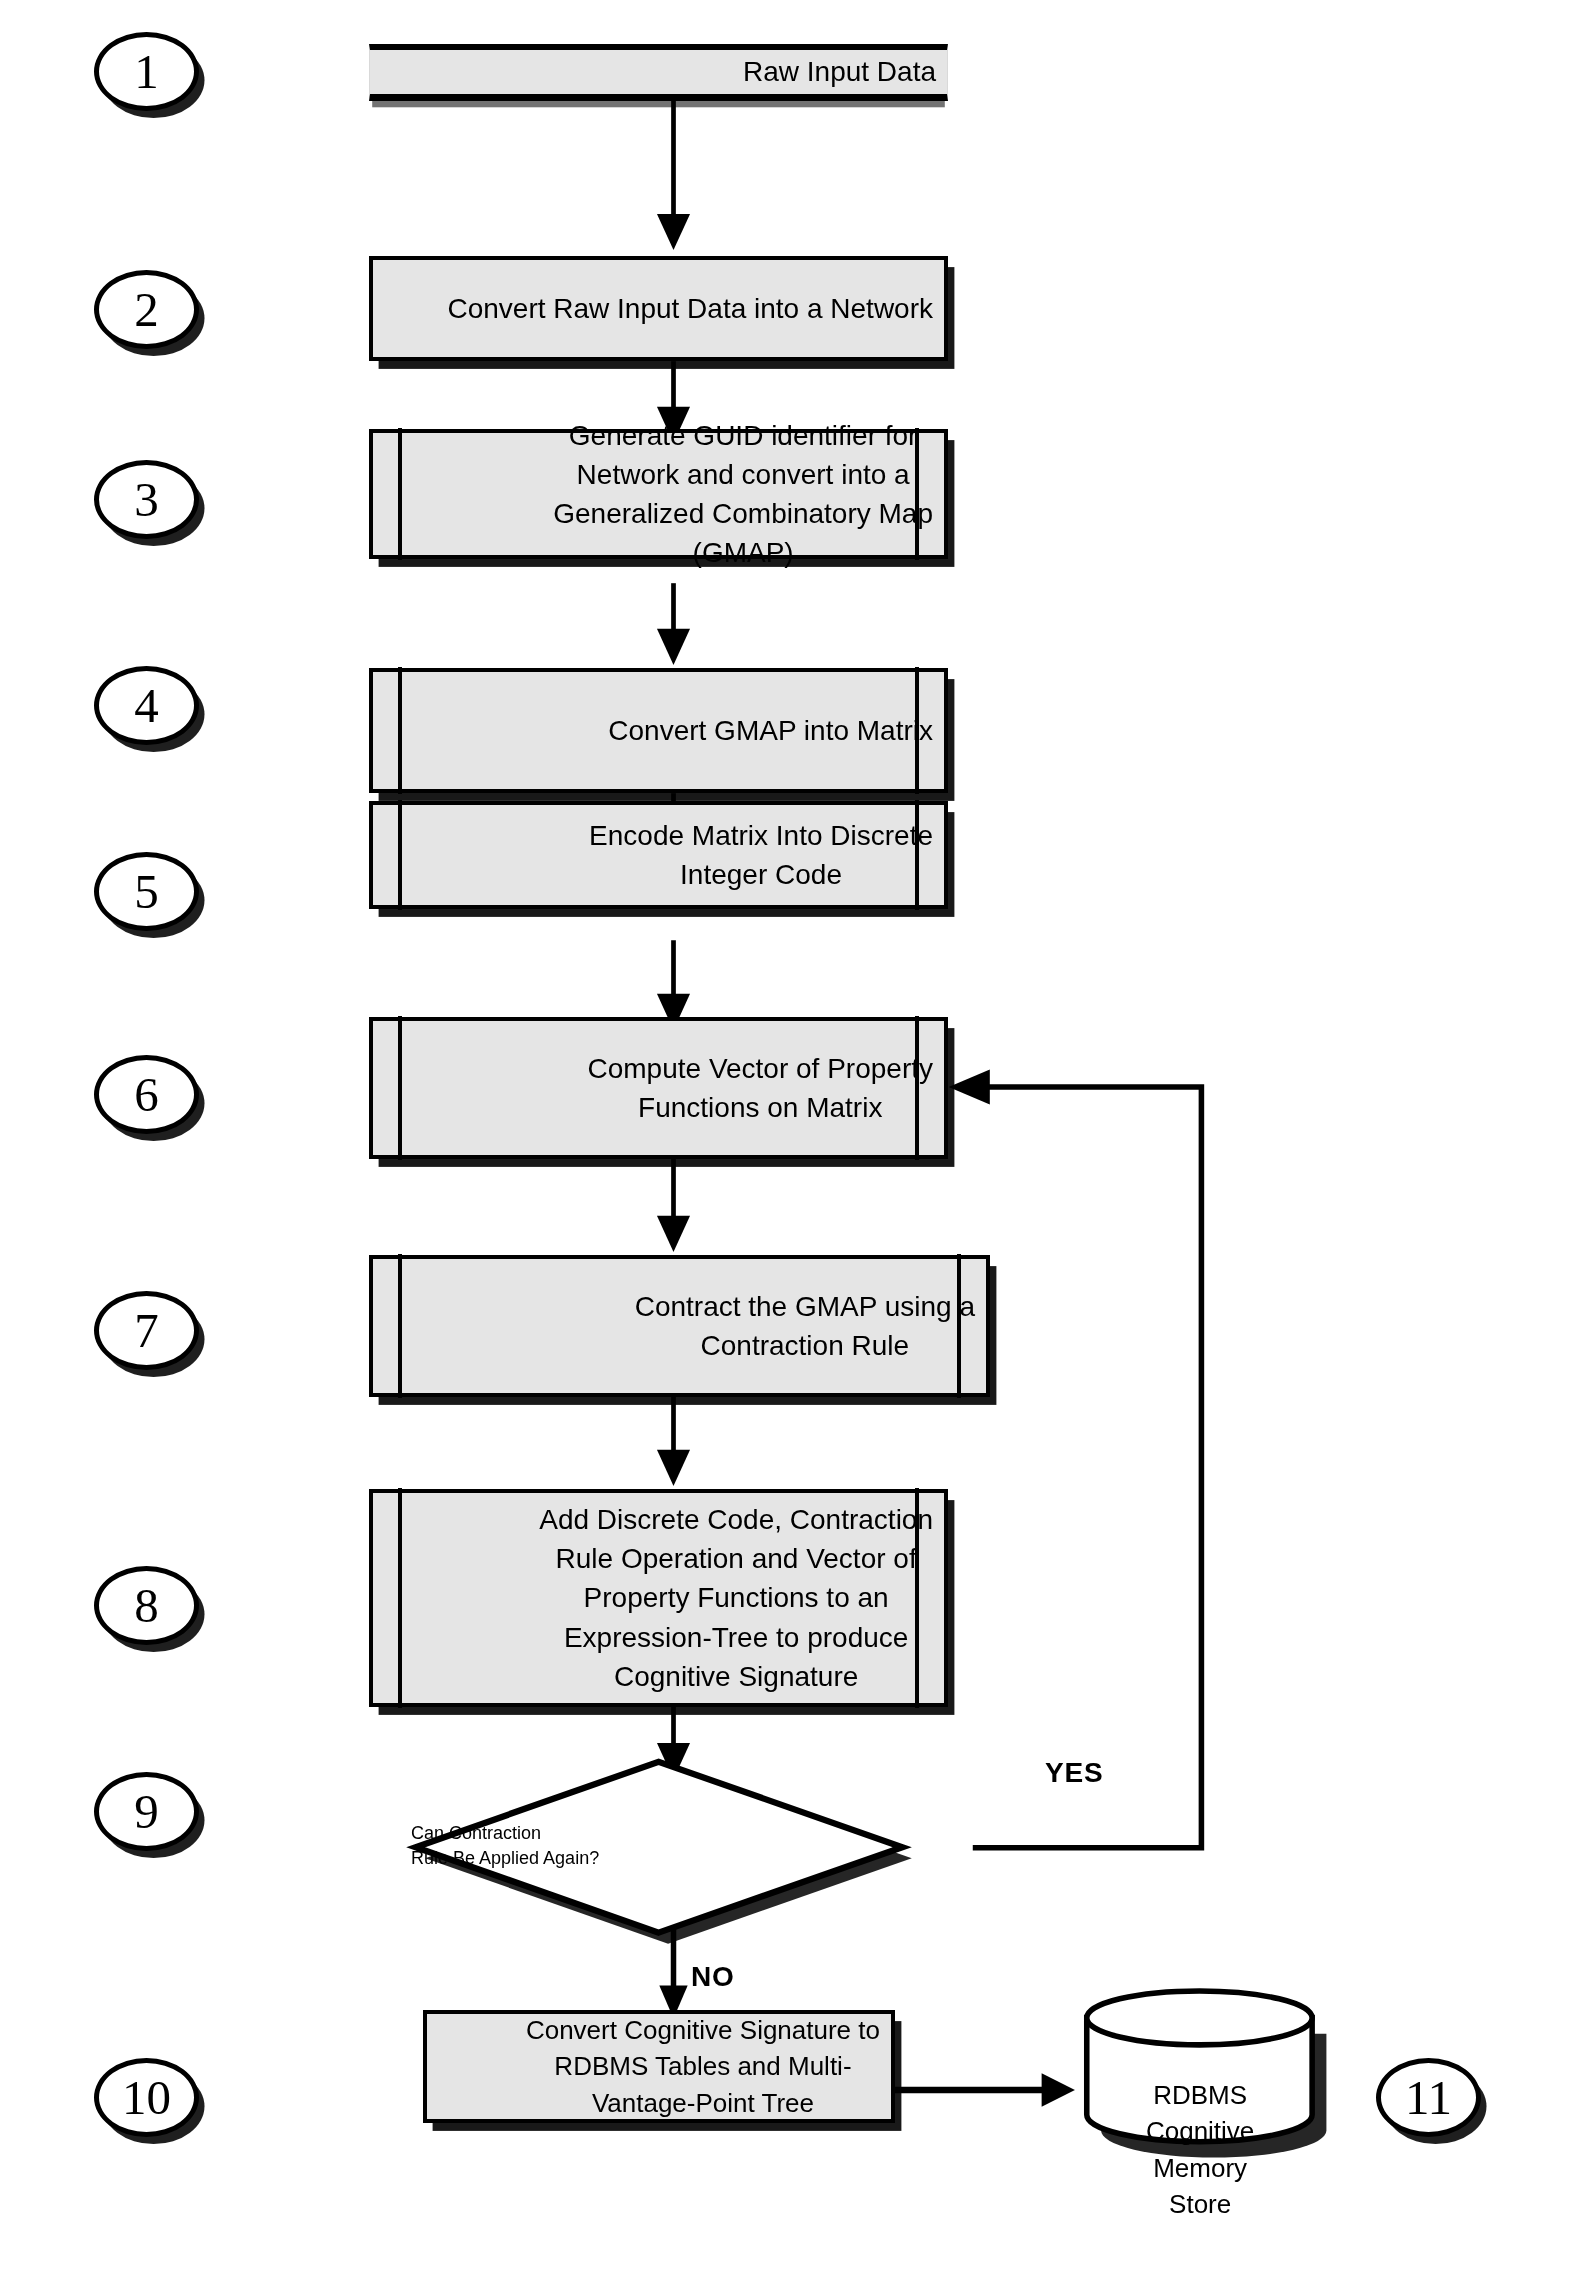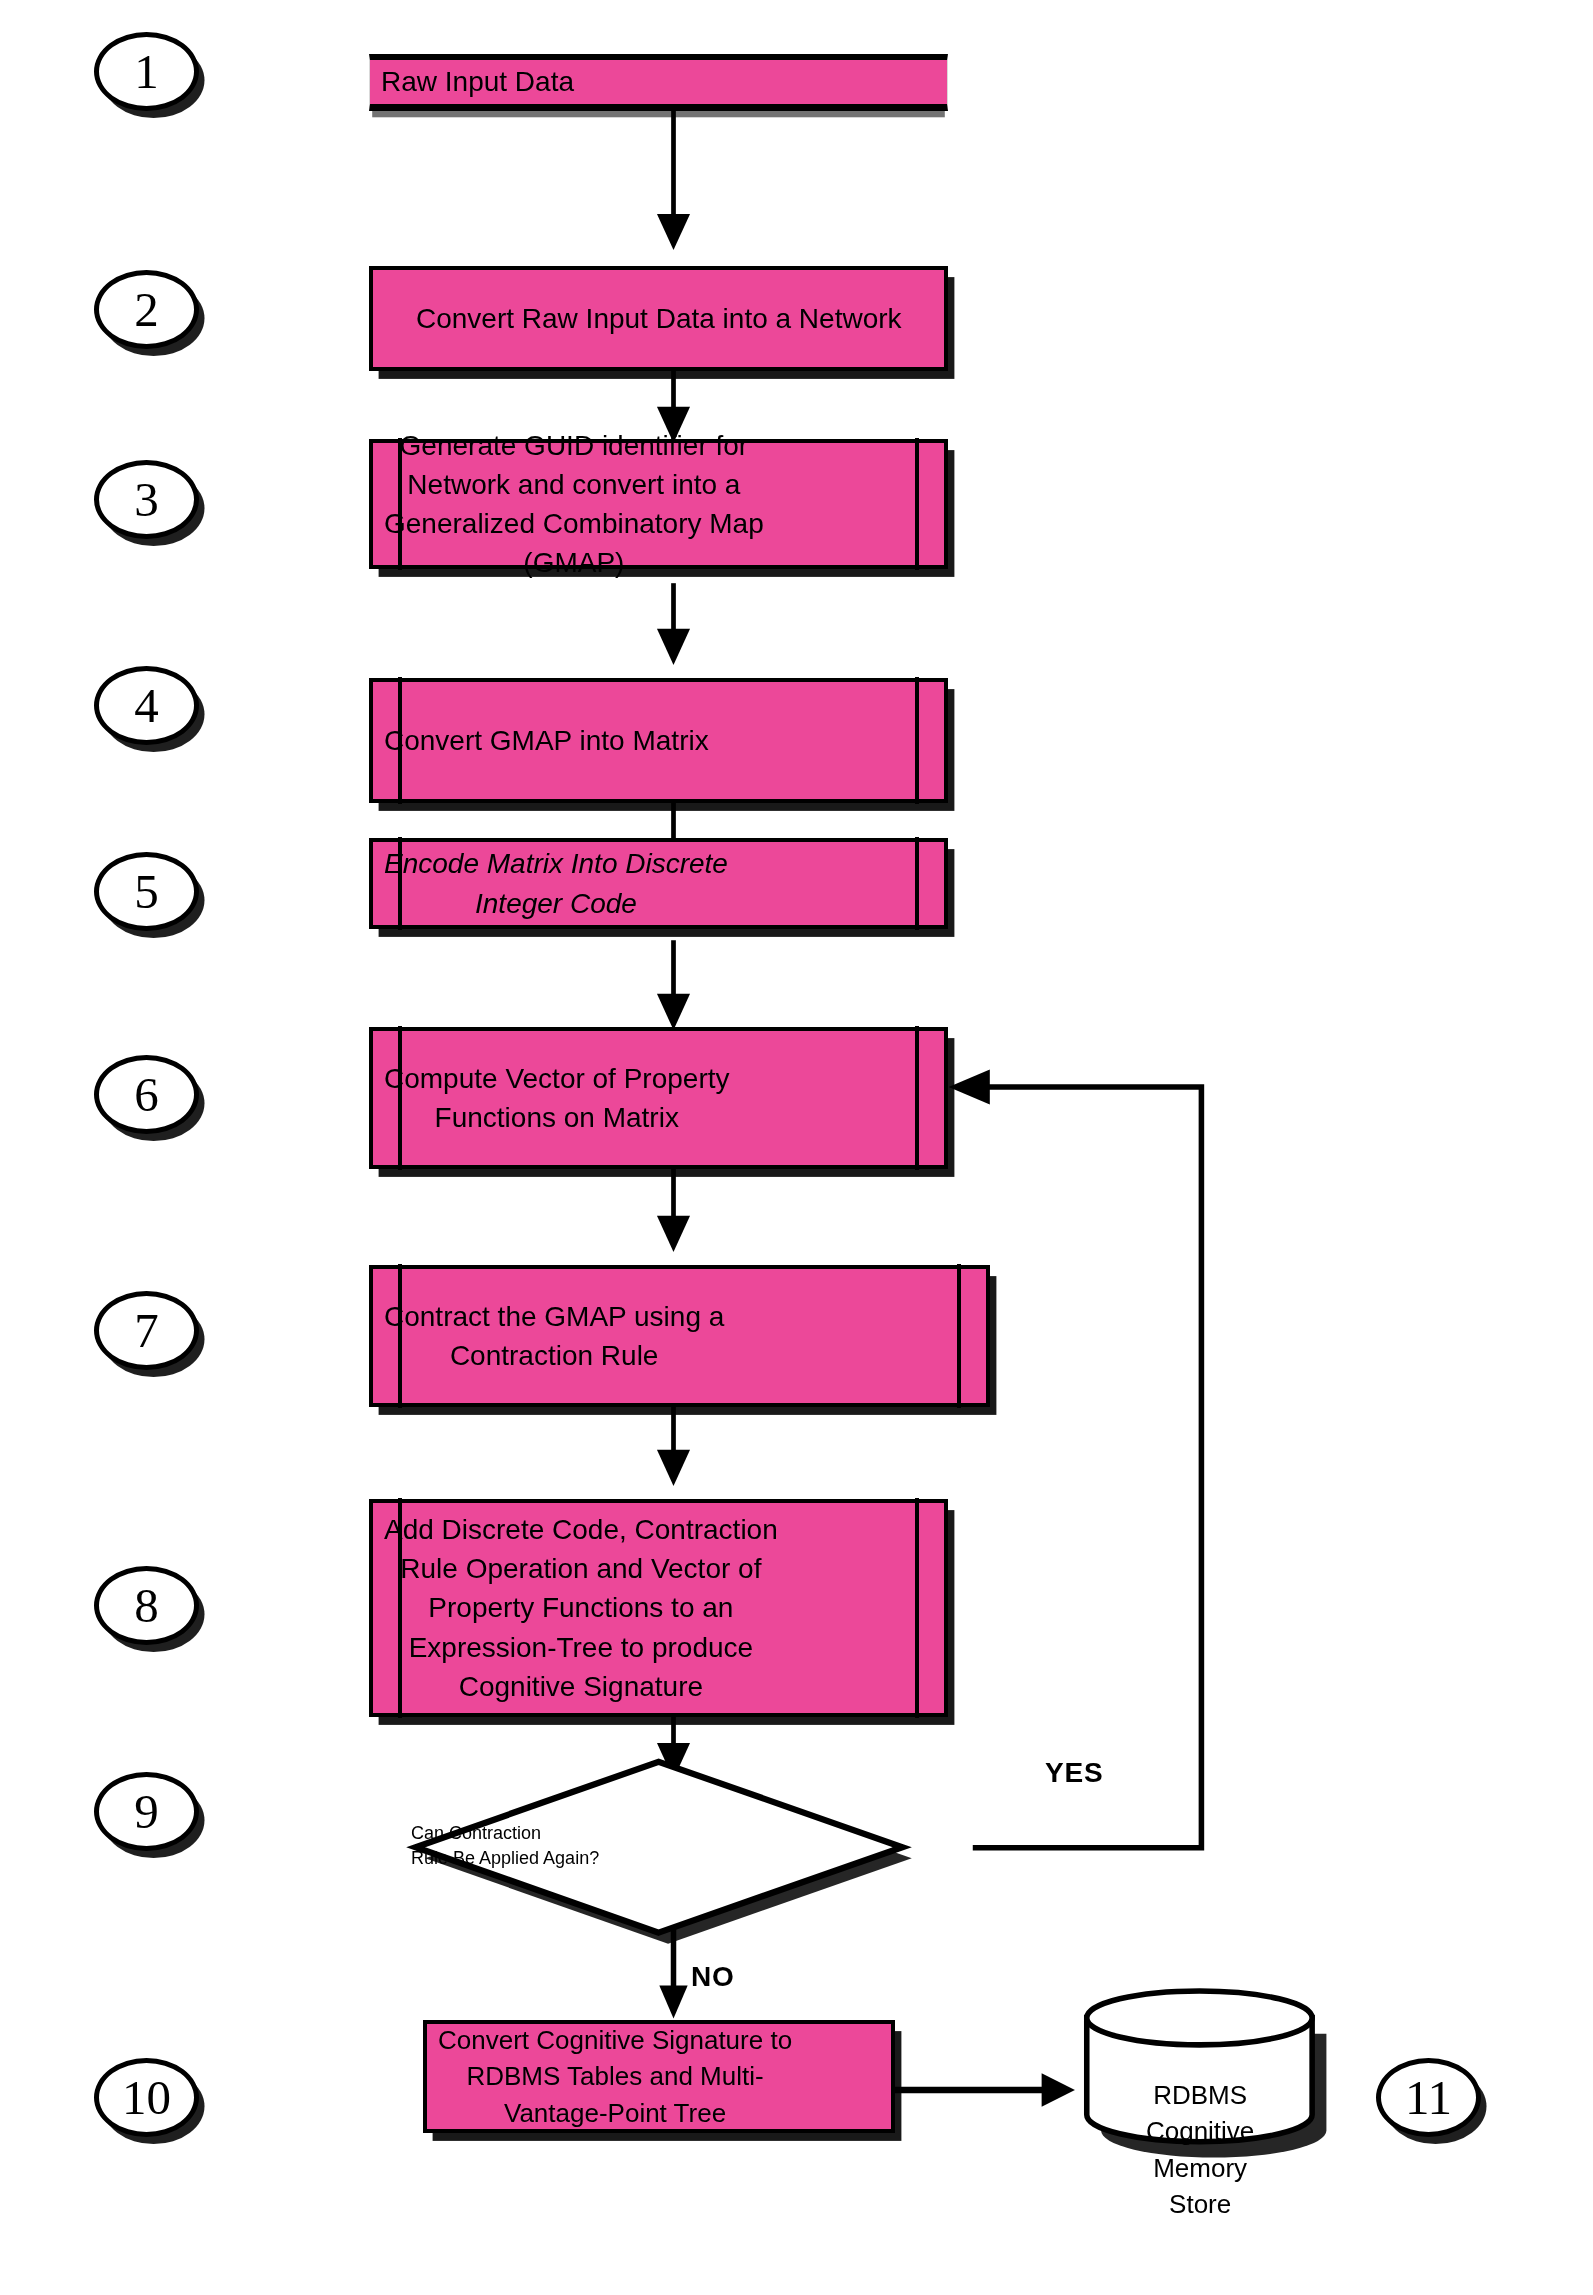--- a/index.html
+++ b/index.html
@@ -36,32 +36,31 @@
     font-weight: 400;
     color: #000;
     box-sizing: border-box;
     z-index: 5;
   }
 
   
   .proc {
     position: absolute;
     box-sizing: border-box;
-    background: #ec4899;
+    background: #e5e5e5;
     border: 4.8px solid #000;
     display: flex;
     align-items: center;
-    justify-content: flex-start;
+    justify-content: flex-end;
     text-align: center;
     font-size: 28px;
     line-height: 1.40;
     color: #000;
     box-shadow: 8px 9.5px 0 -1.6px rgba(0,0,0,0.9);
     z-index: 4;
-    margin-top: 10px;
   }
   .proc .txt {
     display: block;
     padding: 0 11px;
     white-space: pre-line;
   }
 
   
   .proc.open-sides {
     border-left: 0.8px solid #d9d9d9;
@@ -277,21 +276,21 @@
     <span class="txt">Generate GUID identifier for
 Network and convert into a
 Generalized Combinatory Map
 (GMAP)</span>
   </div>
 
   <div class="proc sub" style="left:369px; top:668px; width:579px; height:125px;">
     <span class="txt">Convert GMAP into Matrix</span>
   </div>
 
-  <div class="proc sub" style="left:369px; top:828px; width:579px; height:91px;font-style:italic;">
+  <div class="proc sub" style="left:369px; top:801px; width:579px; height:108px;">
     <span class="txt">Encode Matrix Into Discrete
 Integer Code</span>
   </div>
 
   <div class="proc sub" style="left:369px; top:1017px; width:579px; height:142px;">
     <span class="txt">Compute Vector of Property
 Functions on Matrix</span>
   </div>
 
   <div class="proc sub" style="left:369px; top:1255px; width:621px; height:142px;">

